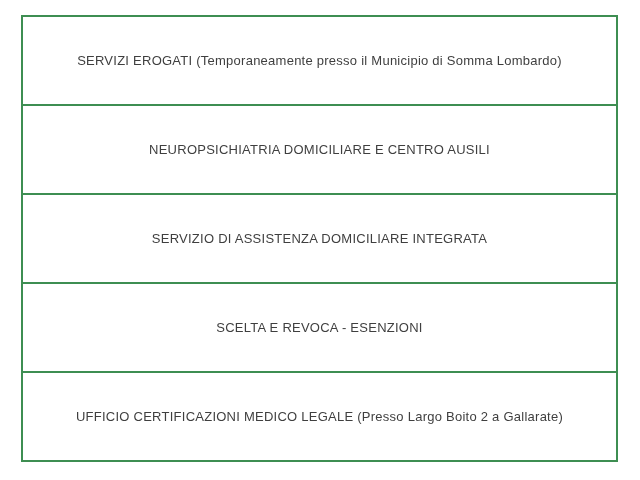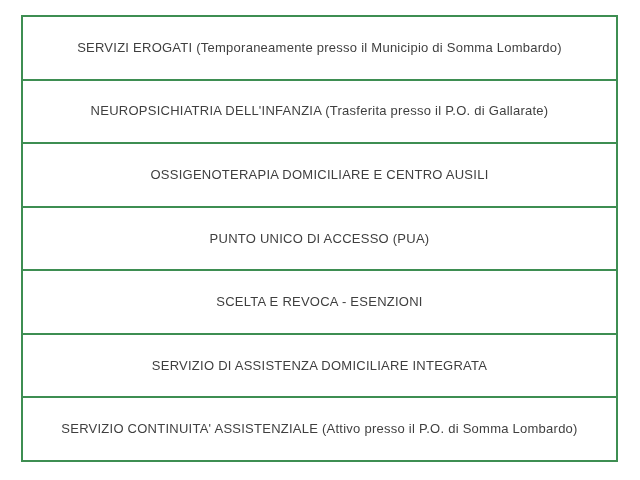--- a/index.html
+++ b/index.html
@@ -49,30 +49,24 @@
   }
 </style>
 </head>
 <body style="background: rgb(255, 255, 255);">
 
 <div class="services-table">
   <div class="service-row">
     <span class="service-label">SERVIZI EROGATI (Temporaneamente presso il Municipio di Somma Lombardo)</span>
   </div>
   <div class="service-row">
-    <span class="service-label">NEUROPSICHIATRIA DELL'INFANZIA (Trasferita presso il P.O. di Gallarate)</span>
+    <span class="service-label">NEUROPSICHIATRIA DOMICILIARE E CENTRO AUSILI</span>
   </div>
   <div class="service-row">
-    <span class="service-label">OSSIGENOTERAPIA DOMICILIARE E CENTRO AUSILI</span>
-  </div>
-  <div class="service-row">
-    <span class="service-label">PUNTO UNICO DI ACCESSO (PUA)</span>
+    <span class="service-label">SERVIZIO DI ASSISTENZA DOMICILIARE INTEGRATA</span>
   </div>
   <div class="service-row">
     <span class="service-label">SCELTA E REVOCA - ESENZIONI</span>
   </div>
   <div class="service-row">
-    <span class="service-label">SERVIZIO DI ASSISTENZA DOMICILIARE INTEGRATA</span>
-  </div>
-  <div class="service-row">
-    <span class="service-label">SERVIZIO CONTINUITA' ASSISTENZIALE (Attivo presso il P.O. di Somma Lombardo)</span>
+    <span class="service-label">UFFICIO CERTIFICAZIONI MEDICO LEGALE (Presso Largo Boito 2 a Gallarate)</span>
   </div>
 </div>
 
 </body></html>

